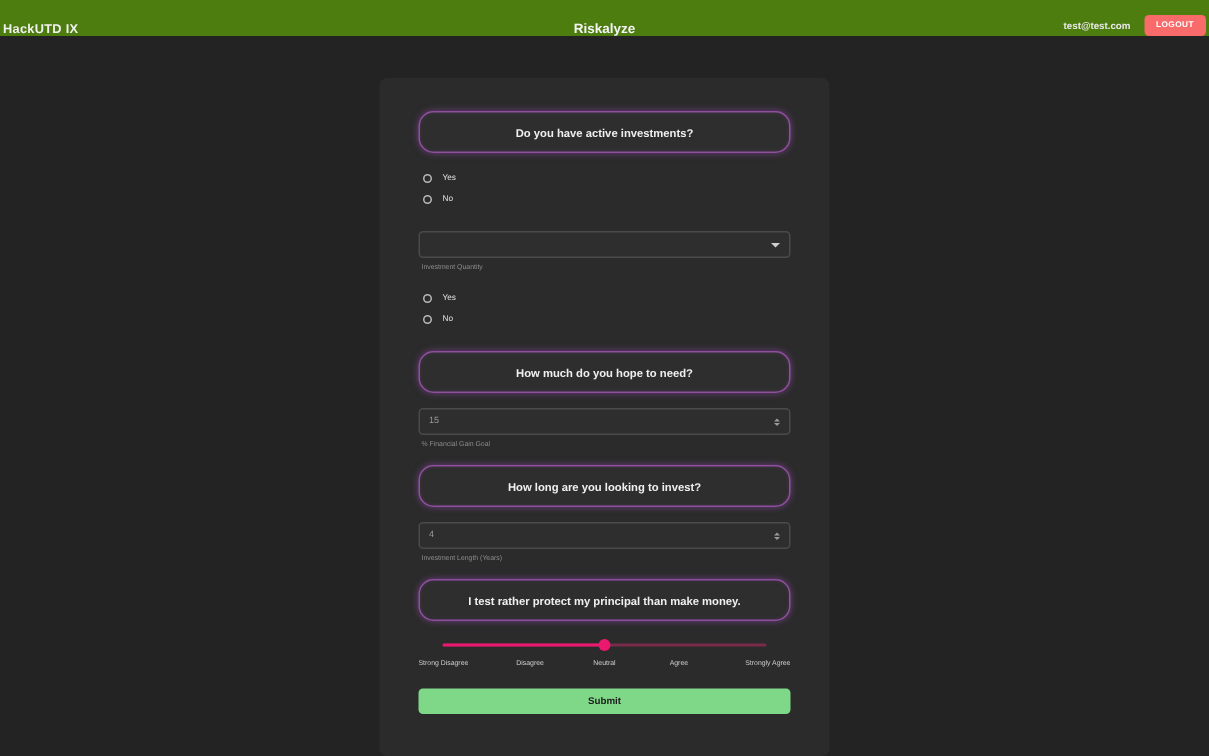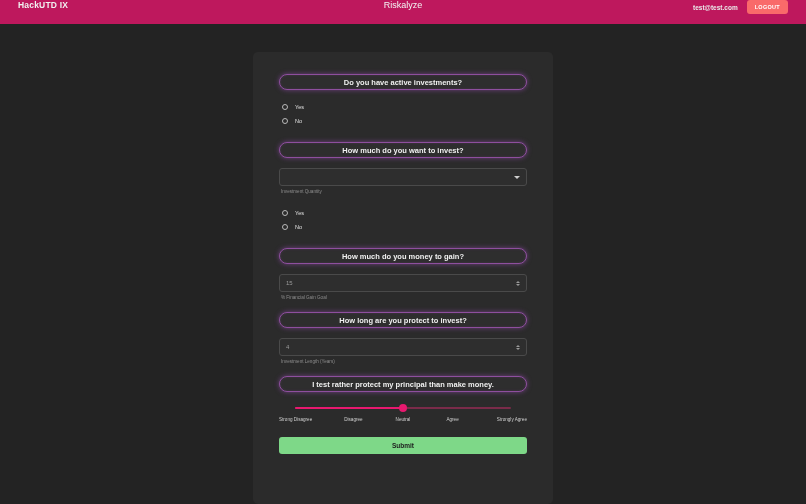--- a/index.html
+++ b/index.html
@@ -6,39 +6,39 @@
   html, body {
     width: 806px; height: 504px;
     background: #232323;
     font-family: "Liberation Sans", sans-serif;
     overflow: hidden;
   }
 
   
   .navbar {
     height: 24px;
-    background: #be185d;
-    display: flex;
-    align-items: flex-start;
-    padding: 0 18px;
+    background: #4d7c0f;
+    display: flex;
+    align-items: flex-end;
+    padding: 0 2px;
     position: relative;
   }
   .brand {
     color: #f1f1f1;
     font-size: 8.5px;
     font-weight: bold;
     letter-spacing: .2px;
   }
   .nav-title {
     position: absolute;
     left: 0; right: 0;
     text-align: center;
     color: #f4f4f4;
     font-size: 9px;
-    font-weight: normal;
+    font-weight: bold;
     pointer-events: none;
   }
   .nav-right {
     margin-left: auto;
     display: flex;
     align-items: center;
     gap: 9px;
   }
   .nav-email {
     color: #eaeaea;
@@ -70,21 +70,21 @@
     background: #2b2b2b;
     border-radius: 5px;
     padding: 22px 26px 20px 26px;
   }
 
   
   .q-pill {
     display: flex;
     align-items: center;
     justify-content: center;
-    height: 16px;
+    height: 28px;
     border: 1px solid #8e4f9e;
     border-radius: 10px;
     background: #2e2e2e;
     color: #f0f0f0;
     font-size: 7.5px;
     font-weight: bold;
     box-shadow: 0 0 5px rgba(170, 80, 200, .55),
                 inset 0 0 3px rgba(170, 80, 200, .18);
     text-align: center;
     margin-bottom: 10px;
@@ -237,21 +237,20 @@
         <span class="radio-dot"></span>
         <span class="radio-label">Yes</span>
       </div>
       <div class="radio-row">
         <span class="radio-dot"></span>
         <span class="radio-label">No</span>
       </div>
     </div>
 
     
-    <div class="q-pill">How much do you want to invest?</div>
     <div class="field">
       <div class="field-box">
         <span class="field-value"></span>
         <span class="caret-down"></span>
       </div>
       <div class="field-helper">Investment Quantity</div>
     </div>
 
     
     <div class="radio-group">
@@ -259,34 +258,34 @@
         <span class="radio-dot"></span>
         <span class="radio-label">Yes</span>
       </div>
       <div class="radio-row">
         <span class="radio-dot"></span>
         <span class="radio-label">No</span>
       </div>
     </div>
 
     
-    <div class="q-pill">How much do you money to gain?</div>
+    <div class="q-pill">How much do you hope to need?</div>
     <div class="field">
       <div class="field-box">
         <span class="field-value">15</span>
         <span class="spinner">
           <span class="spin-up"></span>
           <span class="spin-dn"></span>
         </span>
       </div>
       <div class="field-helper">% Financial Gain Goal</div>
     </div>
 
     
-    <div class="q-pill">How long are you protect to invest?</div>
+    <div class="q-pill">How long are you looking to invest?</div>
     <div class="field">
       <div class="field-box">
         <span class="field-value">4</span>
         <span class="spinner">
           <span class="spin-up"></span>
           <span class="spin-dn"></span>
         </span>
       </div>
       <div class="field-helper">Investment Length (Years)</div>
     </div>

